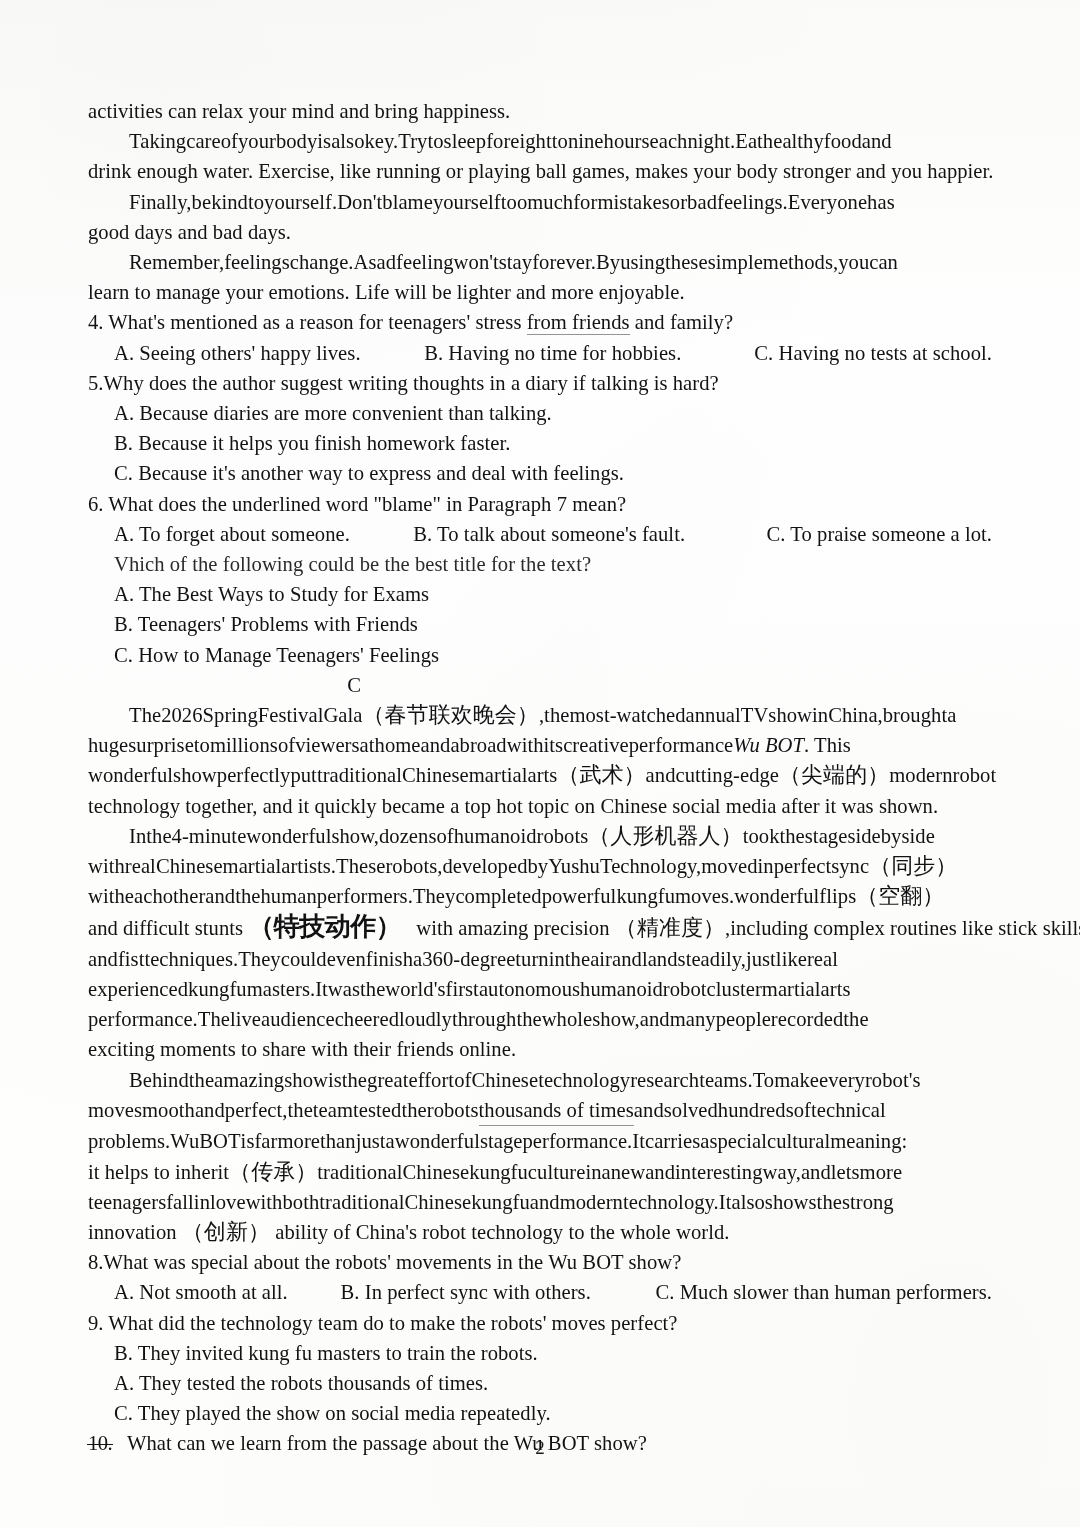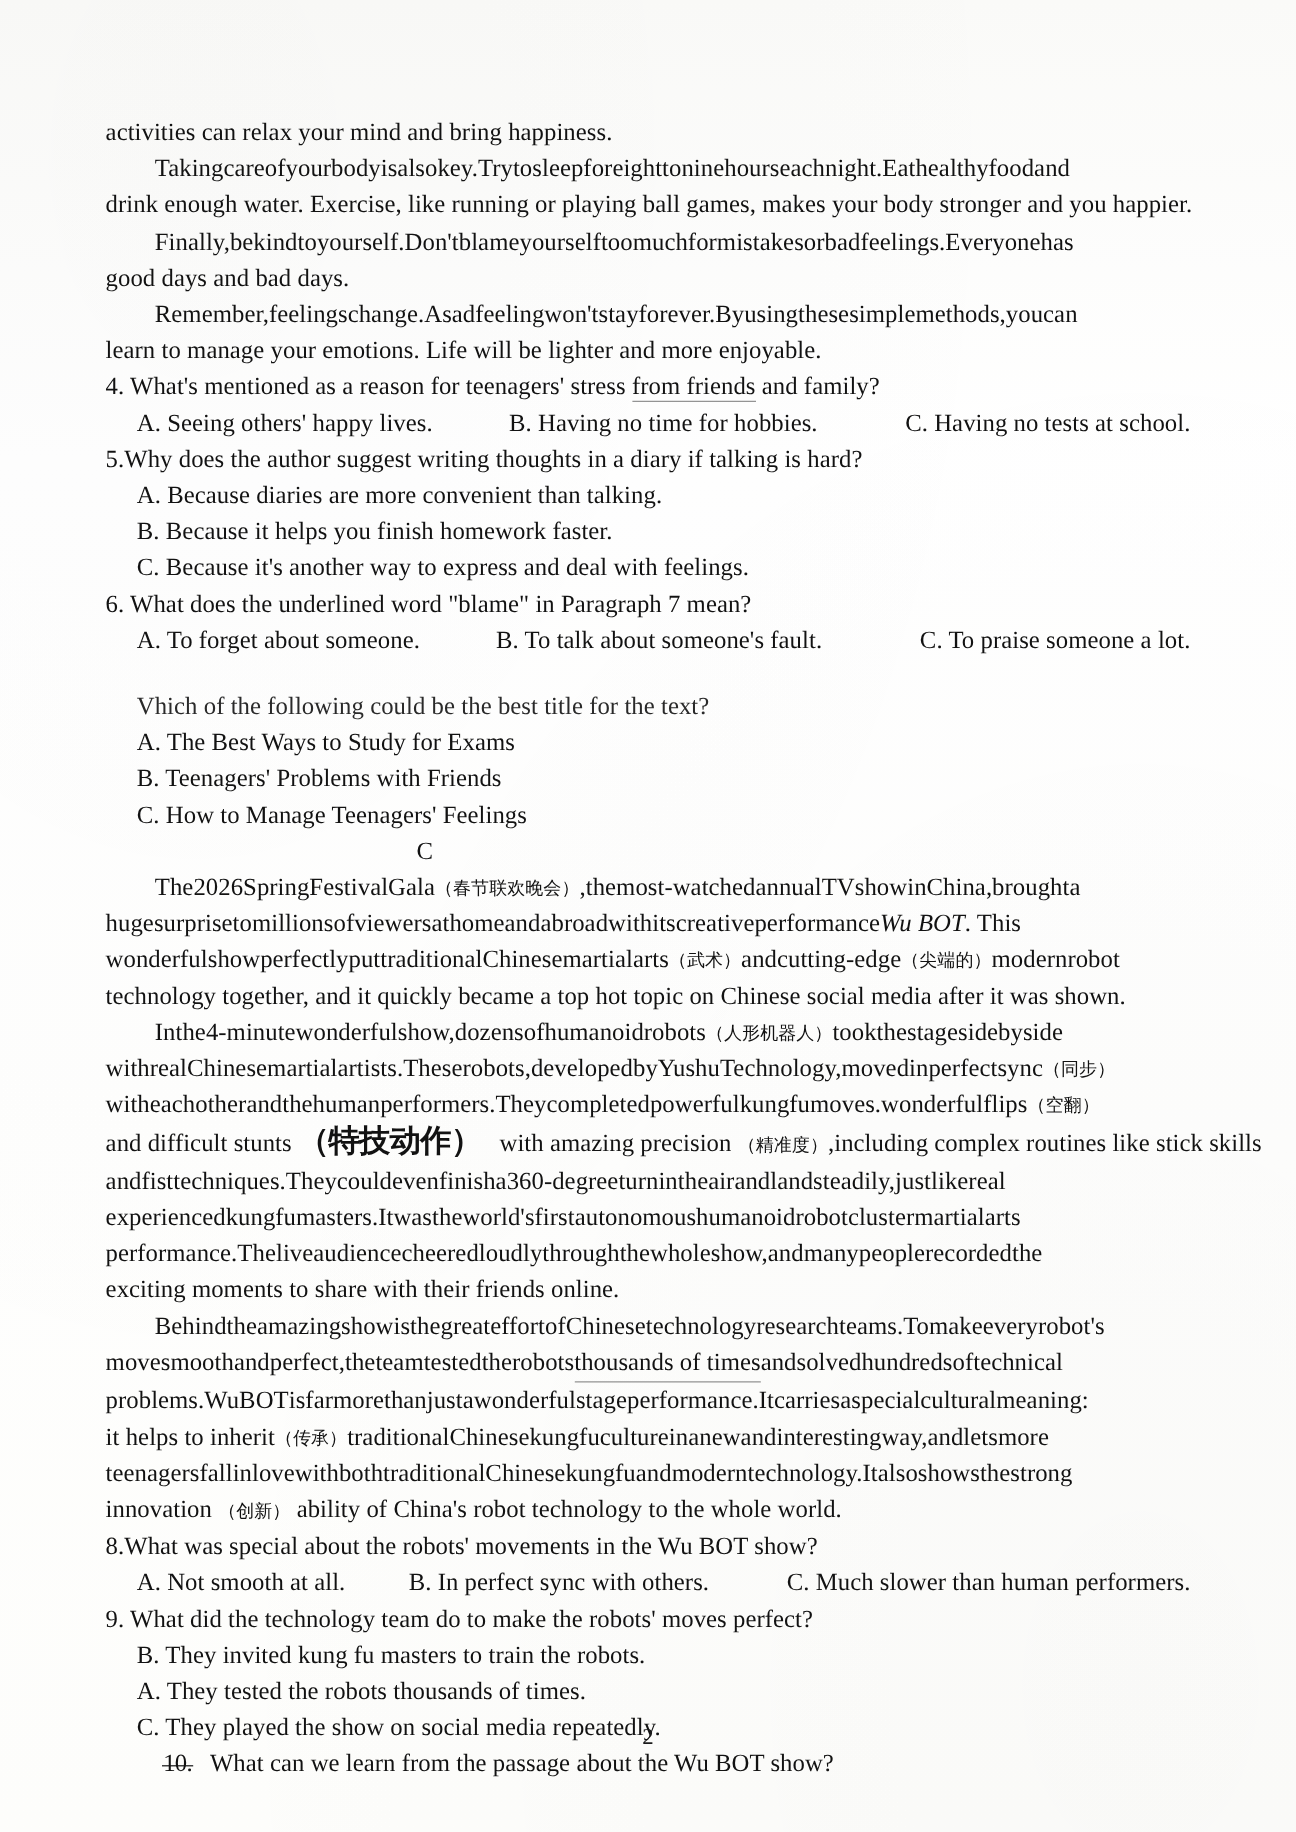--- a/index.html
+++ b/index.html
@@ -50,48 +50,47 @@
   .just {
     display: flex;
     white-space: normal;
   }
   .just > span { white-space: pre; }
   .indent { padding-left: 41px; }
   .opt-indent { padding-left: 26px; gap: 16px; }
   .italic { font-style: italic; }
   .cjk {
     font-family: "DejaVu Sans", "Liberation Sans", sans-serif;
-    font-size: 15px;
+    font-size: 22px;
   }
   .cjk-bold {
     font-family: "DejaVu Sans", "Liberation Sans", sans-serif;
     font-size: 26px;
     font-weight: bold;
     letter-spacing: -0.5px;
   }
   .uline-faint {
     border-bottom: 1px solid rgba(20,20,20,0.45);
     padding-bottom: 0.5px;
   }
   
   .struck {
     position: relative;
     letter-spacing: -0.6px;
-    margin-left: 48px;
   }
   .struck::after {
     content: "";
     position: absolute;
     left: -1px;
     right: -1px;
     top: 52%;
     border-top: 1.6px solid #131313;
   }
   .overlap { margin-left: -13px; padding-left: 28px; }
-  .faded { color: #2a2a2a; margin-top: 25px; }
+  .faded { color: #2a2a2a; }
   .opt-row {
     display: flex;
     white-space: pre;
   }
   .gap-1 { display: inline-block; width: 74px; }
   .gap-2 { display: inline-block; width: 96px; }
   .gap-3 { display: inline-block; width: 52px; }
   .gap-4 { display: inline-block; width: 82px; }
   .passage-label {
     font-size: 20.6px;

